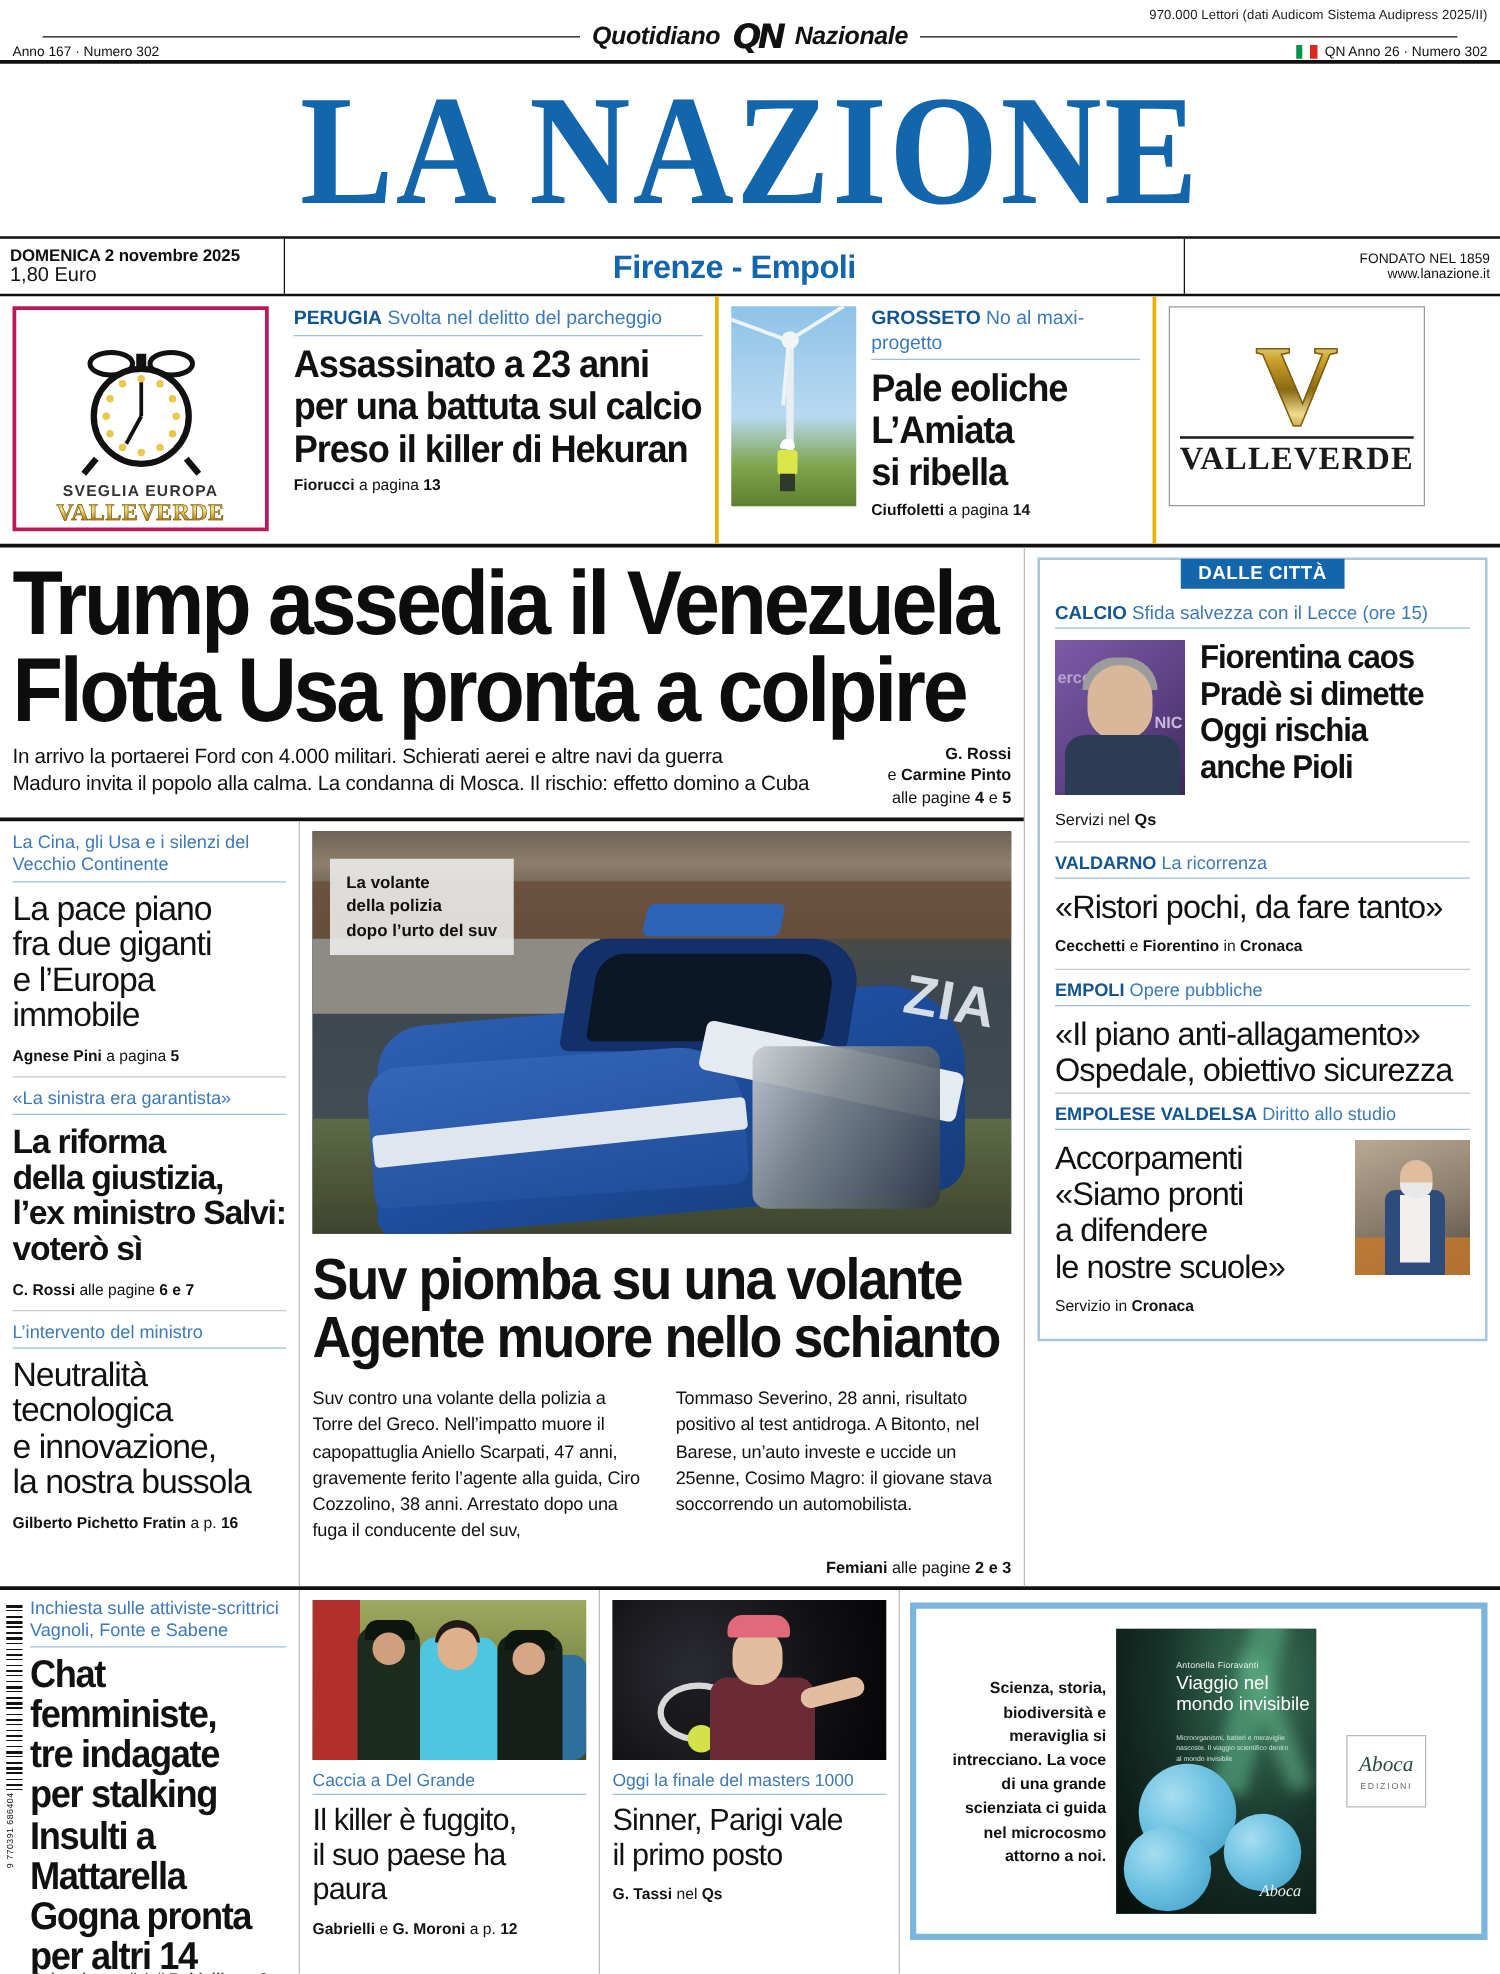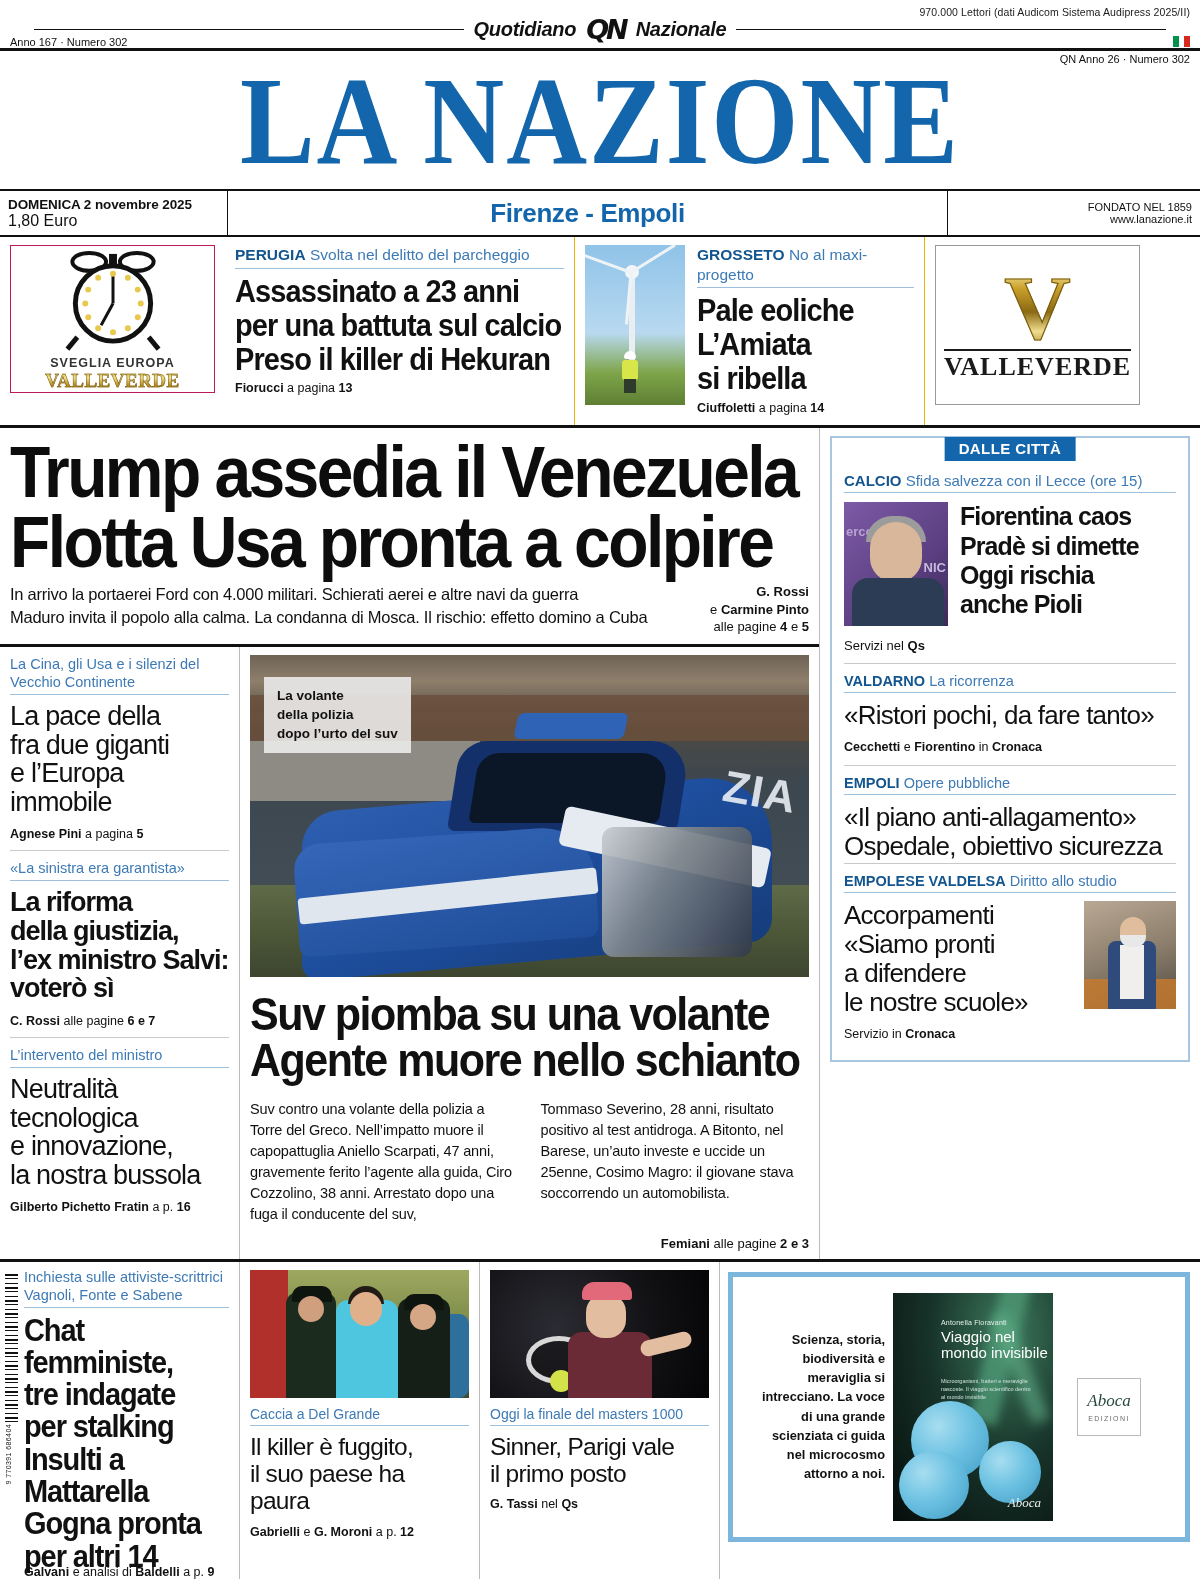--- a/index.html
+++ b/index.html
@@ -23,21 +23,21 @@
     display:flex; align-items:center; justify-content:center; gap:10px;
   }
   .qn-word { font-family:"Liberation Sans", sans-serif; font-weight:700; font-style:italic; font-size:20px; letter-spacing:-.3px; }
   .qn-logo {
     font-weight:900; font-style:italic; font-size:27px; letter-spacing:-3px;
     font-family:"DejaVu Sans", sans-serif; line-height:1;
   }
   .qn-rule { height:1px; background:#111; flex:1 1 auto; max-width:430px; }
   .qn-row2 { position:absolute; left:0; right:0; top:36px; display:flex; justify-content:space-between; padding:0 10px; }
   .qn-anno { font-size:11px; }
-  .qn-right { display:flex; align-items:flex-end; gap:6px; font-size:11px;flex-direction:column; }
+  .qn-right { display:flex; align-items:flex-start; gap:6px; font-size:11px; }
   .flag { display:inline-flex; width:17px; height:11px; border:0; }
   .flag i { display:block; width:33.34%; height:100%; }
   .flag .g { background:#00914b; } .flag .w { background:#fff; } .flag .r { background:#d52b1e; }
 
   
   .masthead {
     border-top:3px solid #111;
     text-align:center;
     padding:6px 0 2px 0;
   }
@@ -62,23 +62,23 @@
   .db-date { font-size:13.5px; font-weight:700; letter-spacing:-.1px; }
   .db-price { font-size:16px; }
   .db-center { flex:1; display:flex; align-items:center; justify-content:center; border-right:1px solid #111; }
   .db-center span { color:#1366ab; font-size:26px; font-weight:700; letter-spacing:-.4px; }
   .db-right { width:252px; padding:5px 8px; display:flex; flex-direction:column; justify-content:center; align-items:flex-end; }
   .db-right div { font-size:11px; }
 
   
   .promo-row { display:flex; border-bottom:3px solid #111; }
   .promo-cell { padding:8px 10px 10px 10px; }
-  .promo-sep { border-right:1px solid #eab308; }
-
-  .ad-box { width:205px; height:148px; border:1px solid #be185d; display:flex; flex-direction:column; align-items:center; justify-content:flex-end; background:#fff; }
+  .promo-sep { border-right:3px solid #eab308; }
+
+  .ad-box { width:205px; height:180px; border:3px solid #be185d; display:flex; flex-direction:column; align-items:center; justify-content:flex-end; background:#fff; }
   .clock-svg { width:120px; height:110px; }
   .ad-cap1 { font-size:12.5px; font-weight:700; letter-spacing:1px; color:#333; margin-top:1px; }
   .ad-cap2 { font-family:"Liberation Serif", serif; font-weight:700; font-size:19px; letter-spacing:.5px;
              background: linear-gradient(180deg,#c9a227 0%, #f2e28a 35%, #b8891e 70%, #e6cf6f 100%);
              -webkit-background-clip:text; background-clip:text; color:transparent;
              -webkit-text-stroke:.5px #6d5410; }
 
   .vv-box { width:205px; height:160px; border:1px solid #999; display:flex; flex-direction:column; align-items:center; justify-content:center; gap:2px; }
   .vv-v { font-family:"Liberation Serif", serif; font-weight:700; font-size:92px; line-height:.85;
           background: linear-gradient(180deg,#f7e9a4 0%,#caa02b 25%,#8a6a12 55%,#f0dc8f 80%,#b8912a 100%);
@@ -411,21 +411,21 @@
         </div>
       </div>
 
       <div class="cols-row">
 
         <div class="col-opinion">
 
           <div>
             <div class="op-kick">La Cina, gli Usa e i silenzi del Vecchio Continente</div>
             <div class="op-head">
-              <div>La pace della</div>
+              <div>La pace piano</div>
               <div>fra due giganti</div>
               <div>e l’Europa immobile</div>
             </div>
             <div class="op-by">
               <b>Agnese Pini</b>
               <span>a pagina</span>
               <b>5</b>
             </div>
           </div>
           <div class="op-div"></div>

